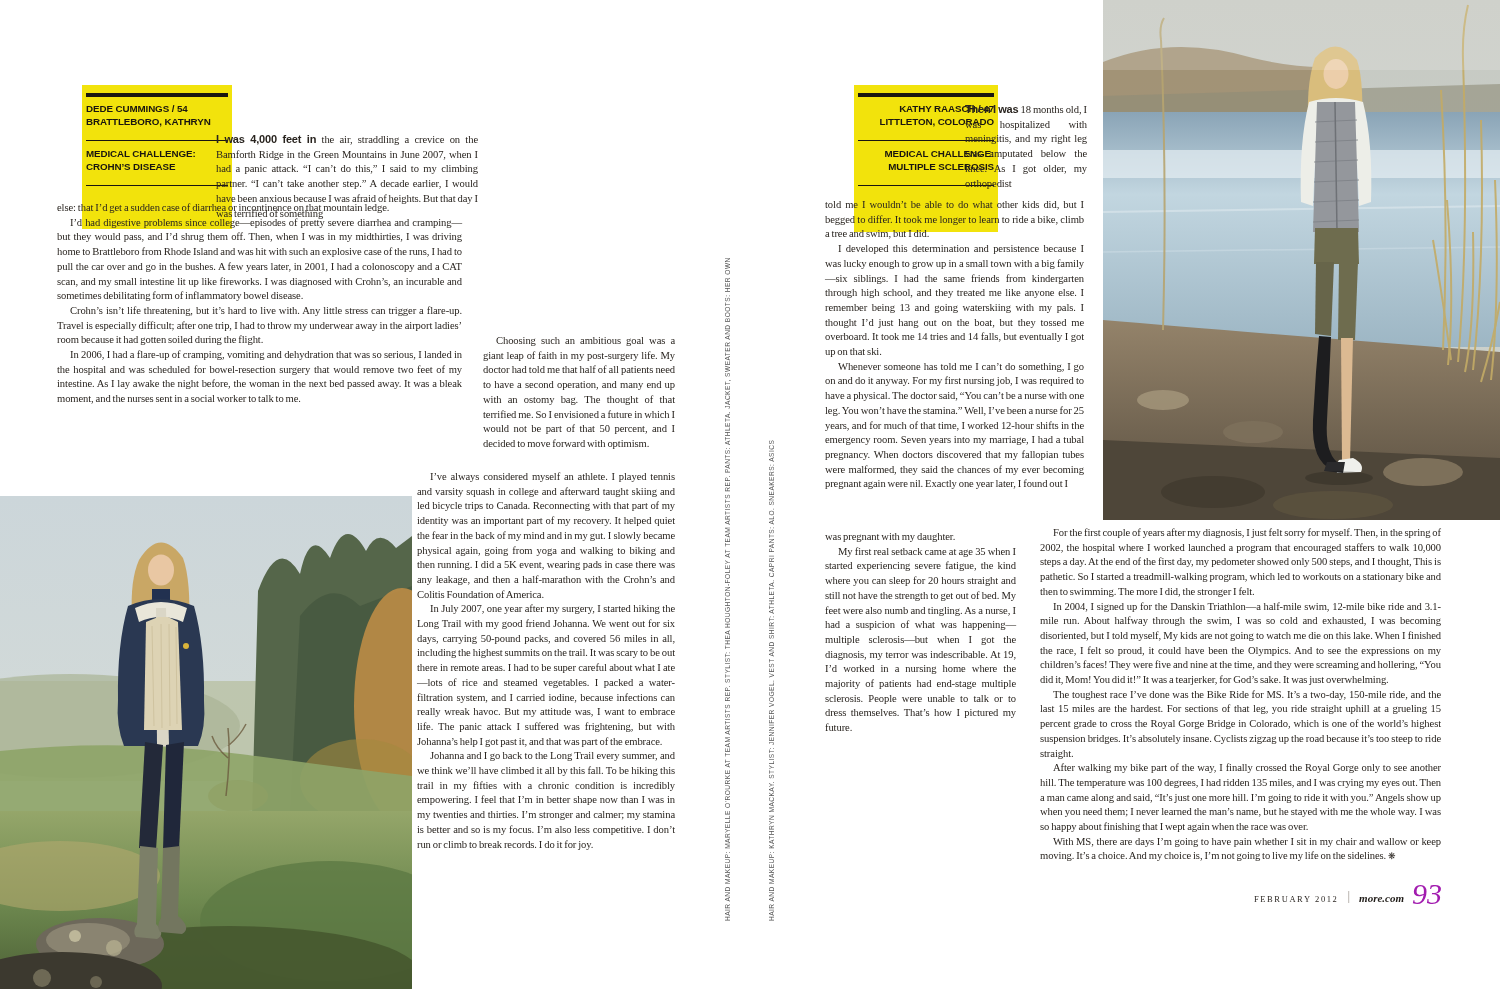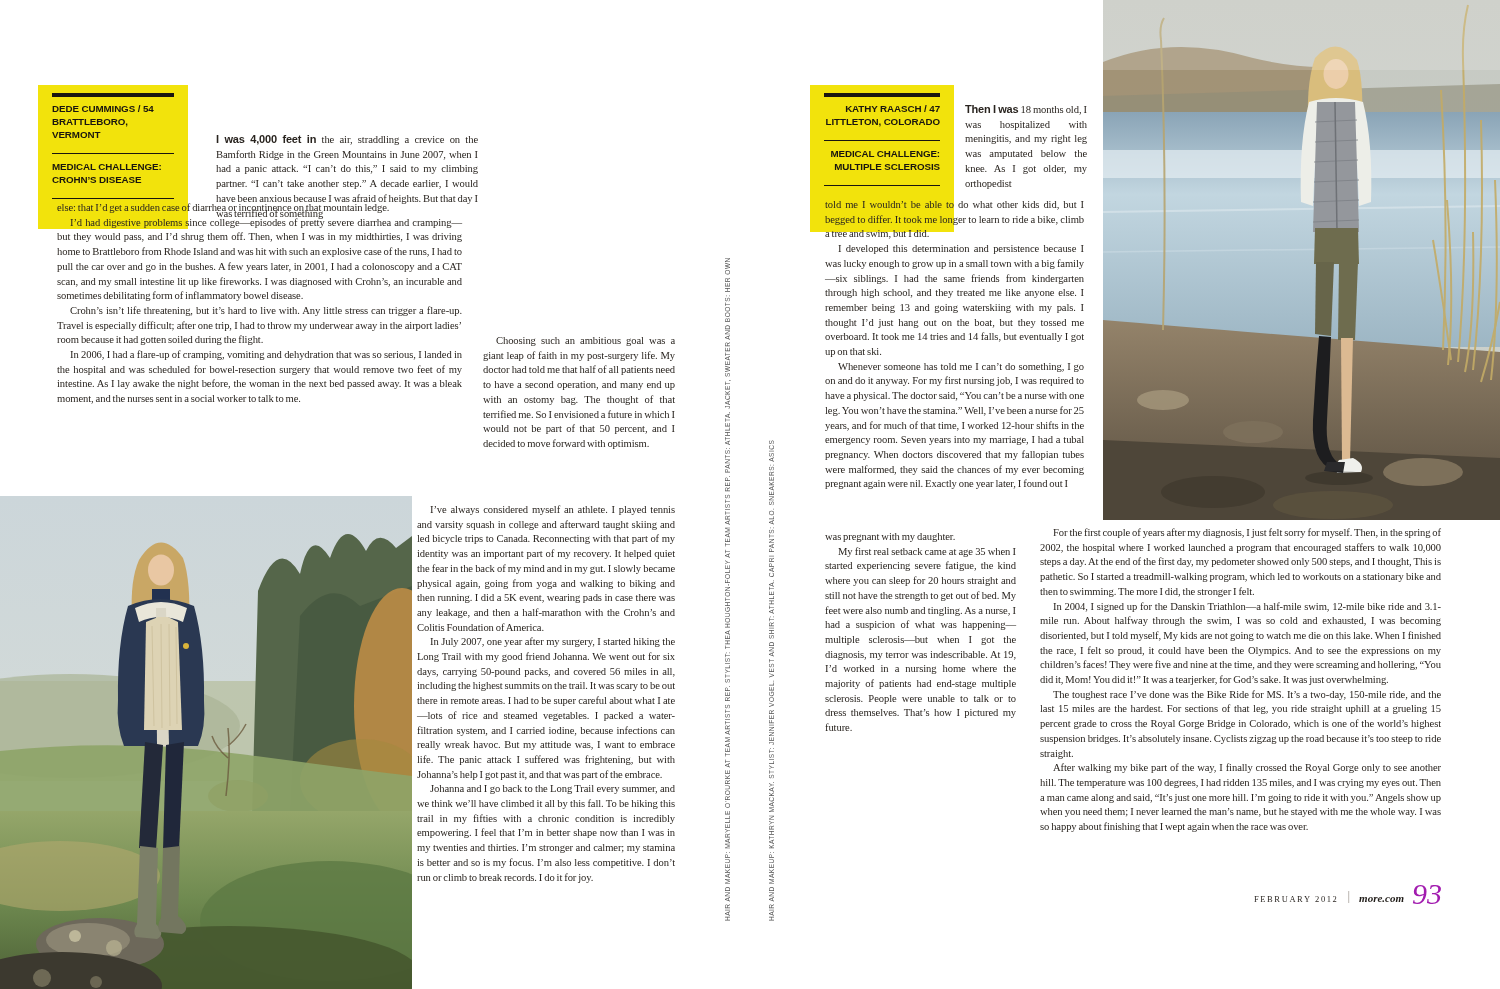--- a/index.html
+++ b/index.html
@@ -1,21 +1,21 @@
 <!DOCTYPE html>
 <html><head>
 <meta charset="utf-8">
 <style>
   * { margin:0; padding:0; box-sizing:border-box; }
   html,body { width:1500px; height:989px; background:#ffffff; }
   body { font-family:"Liberation Serif", serif; color:#262220; }
   .spread { position:relative; width:1500px; height:989px; background:#fff; overflow:hidden; }
 
   
-  .infobox { position:absolute; background:#f2e30c; z-index:1; padding:0 14px; }
+  .infobox { position:absolute; background:#f2e30c; z-index:1; padding:0 4px;margin-left:44px; }
   .ib-bar  { height:4px; background:#1a160f; margin-top:8px; }
   .ib-name { margin-top:5px; font-family:"Liberation Sans", sans-serif; font-weight:700;
              font-size:9.8px; line-height:13px; letter-spacing:-0.1px; color:#1a160f; }
   .ib-rule { border-top:1.7px solid #1a160f; margin-top:12px; }
   .ib-rule2{ border-top:1.7px solid #1a160f; margin-top:12px; }
   .ib-label{ margin-top:6px; font-family:"Liberation Sans", sans-serif; font-weight:700;
              font-size:9.8px; line-height:13px; letter-spacing:-0.1px; color:#1a160f; }
 
   
   .tblock { position:absolute; z-index:2; font-size:10.6px; line-height:14.7px;
@@ -41,21 +41,21 @@
   .photo svg { display:block; }
 </style>
 </head>
 <body>
 
 <div class="spread">
 
   <div class="infobox" style="left:38px; top:85px; width:150px; height:144px;">
     <div class="ib-bar"></div>
     <div class="ib-name"><span>DEDE CUMMINGS</span> <span>/ 54</span><br>
-      <span>BRATTLEBORO, VERMONT</span></div>
+      <span>BRATTLEBORO, KATHRYN</span></div>
     <div class="ib-rule"></div>
     <div class="ib-label"><span>MEDICAL CHALLENGE:</span><br>
       <span>CROHN’S DISEASE</span></div>
     <div class="ib-rule2"></div>
   </div>
 
   <div class="tblock" style="left:216px; top:102px; width:262px;margin-top:30px;">
     <p class="cont"><b class="lead-bold">I was 4,000 feet in</b><span> the air, straddling a crevice on the Bamforth Ridge in the Green Mountains in June 2007, when I had a panic attack. “I can’t do this,” I said to my climbing partner. “I can’t take another step.” A decade earlier, I would have been anxious because I was afraid of heights. But that day I was terrified of something</span></p>
   </div>
 
@@ -63,21 +63,21 @@
     <p class="cont">else: that I’d get a sudden case of diarrhea or incontinence on that mountain ledge.</p>
     <p>I’d had digestive problems since college—episodes of pretty severe diarrhea and cramping—but they would pass, and I’d shrug them off. Then, when I was in my midthirties, I was driving home to Brattleboro from Rhode Island and was hit with such an explosive case of the runs, I had to pull the car over and go in the bushes. A few years later, in 2001, I had a colonoscopy and a CAT scan, and my small intestine lit up like fireworks. I was diagnosed with Crohn’s, an incurable and sometimes debilitating form of inflammatory bowel disease.</p>
     <p>Crohn’s isn’t life threatening, but it’s hard to live with. Any little stress can trigger a flare-up. Travel is especially difficult; after one trip, I had to throw my underwear away in the airport ladies’ room because it had gotten soiled during the flight.</p>
     <p>In 2006, I had a flare-up of cramping, vomiting and dehydration that was so serious, I landed in the hospital and was scheduled for bowel-resection surgery that would remove two feet of my intestine. As I lay awake the night before, the woman in the next bed passed away. It was a bleak moment, and the nurses sent in a social worker to talk to me.</p>
   </div>
 
   <div class="tblock" style="left:483px; top:334px; width:192px;">
     <p>Choosing such an ambitious goal was a giant leap of faith in my post-surgery life. My doctor had told me that half of all patients need to have a second operation, and many end up with an ostomy bag. The thought of that terrified me. So I envisioned a future in which I would not be part of that 50 percent, and I decided to move forward with optimism.</p>
   </div>
 
-  <div class="tblock" style="left:417px; top:503px; width:258px;">
+  <div class="tblock" style="left:417px; top:470px; width:258px;">
     <p>I’ve always considered myself an athlete. I played tennis and varsity squash in college and afterward taught skiing and led bicycle trips to Canada. Reconnecting with that part of my identity was an important part of my recovery. It helped quiet the fear in the back of my mind and in my gut. I slowly became physical again, going from yoga and walking to biking and then running. I did a 5K event, wearing pads in case there was any leakage, and then a half-marathon with the Crohn’s and Colitis Foundation of America.</p>
     <p>In July 2007, one year after my surgery, I started hiking the Long Trail with my good friend Johanna. We went out for six days, carrying 50-pound packs, and covered 56 miles in all, including the highest summits on the trail. It was scary to be out there in remote areas. I had to be super careful about what I ate—lots of rice and steamed vegetables. I packed a water-filtration system, and I carried iodine, because infections can really wreak havoc. But my attitude was, I want to embrace life. The panic attack I suffered was frightening, but with Johanna’s help I got past it, and that was part of the embrace.</p>
     <p>Johanna and I go back to the Long Trail every summer, and we think we’ll have climbed it all by this fall. To be hiking this trail in my fifties with a chronic condition is incredibly empowering. I feel that I’m in better shape now than I was in my twenties and thirties. I’m stronger and calmer; my stamina is better and so is my focus. I’m also less competitive. I don’t run or climb to break records. I do it for joy.</p>
   </div>
 
   <div class="photo" style="left:0; top:496px; width:412px; height:493px;">
     <svg width="412" height="493" viewBox="0 0 412 493" preserveAspectRatio="none">
       <defs>
         <linearGradient id="gSkyL" x1="0" x2="0" y1="0" y2="1">
           <stop offset="0" stop-color="#ccd6da"></stop>
@@ -160,20 +160,21 @@
   <div class="tblock" style="left:825px; top:530px; width:191px;">
     <p class="cont">was pregnant with my daughter.</p>
     <p>My first real setback came at age 35 when I started experiencing severe fatigue, the kind where you can sleep for 20 hours straight and still not have the strength to get out of bed. My feet were also numb and tingling. As a nurse, I had a suspicion of what was happening—multiple sclerosis—but when I got the diagnosis, my terror was indescribable. At 19, I’d worked in a nursing home where the majority of patients had end-stage multiple sclerosis. People were unable to talk or to dress themselves. That’s how I pictured my future.</p>
   </div>
 
   <div class="tblock" style="left:1040px; top:526px; width:401px;">
     <p>For the first couple of years after my diagnosis, I just felt sorry for myself. Then, in the spring of 2002, the hospital where I worked launched a program that encouraged staffers to walk 10,000 steps a day. At the end of the first day, my pedometer showed only 500 steps, and I thought, This is pathetic. So I started a treadmill-walking program, which led to workouts on a stationary bike and then to swimming. The more I did, the stronger I felt.</p>
     <p>In 2004, I signed up for the Danskin Triathlon—a half-mile swim, 12-mile bike ride and 3.1-mile run. About halfway through the swim, I was so cold and exhausted, I was becoming disoriented, but I told myself, My kids are not going to watch me die on this lake. When I finished the race, I felt so proud, it could have been the Olympics. And to see the expressions on my children’s faces! They were five and nine at the time, and they were screaming and hollering, “You did it, Mom! You did it!” It was a tearjerker, for God’s sake. It was just overwhelming.</p>
     <p>The toughest race I’ve done was the Bike Ride for MS. It’s a two-day, 150-mile ride, and the last 15 miles are the hardest. For sections of that leg, you ride straight uphill at a grueling 15 percent grade to cross the Royal Gorge Bridge in Colorado, which is one of the world’s highest suspension bridges. It’s absolutely insane. Cyclists zigzag up the road because it’s too steep to ride straight.</p>
     <p>After walking my bike part of the way, I finally crossed the Royal Gorge only to see another hill. The temperature was 100 degrees, I had ridden 135 miles, and I was crying my eyes out. Then a man came along and said, “It’s just one more hill. I’m going to ride it with you.” Angels show up when you need them; I never learned the man’s name, but he stayed with me the whole way. I was so happy about finishing that I wept again when the race was over.</p>
+    <p><span>With MS, there are days I’m going to have pain whether I sit in my chair and wallow or keep moving. It’s a choice. And my choice is, I’m not going to live my life on the sidelines.</span> <span class="endmark">❋</span></p>
   </div>
 
   <div class="photo" style="left:1103px; top:0; width:397px; height:520px;">
     <svg width="397" height="520" viewBox="0 0 397 520" preserveAspectRatio="none">
       <defs>
         <linearGradient id="gSkyR" x1="0" x2="0" y1="0" y2="1">
           <stop offset="0" stop-color="#c6c9c2"></stop>
             <stop offset="1" stop-color="#ced4d0"></stop>
         </linearGradient>
         <linearGradient id="gLake" x1="0" x2="0" y1="0" y2="1">

